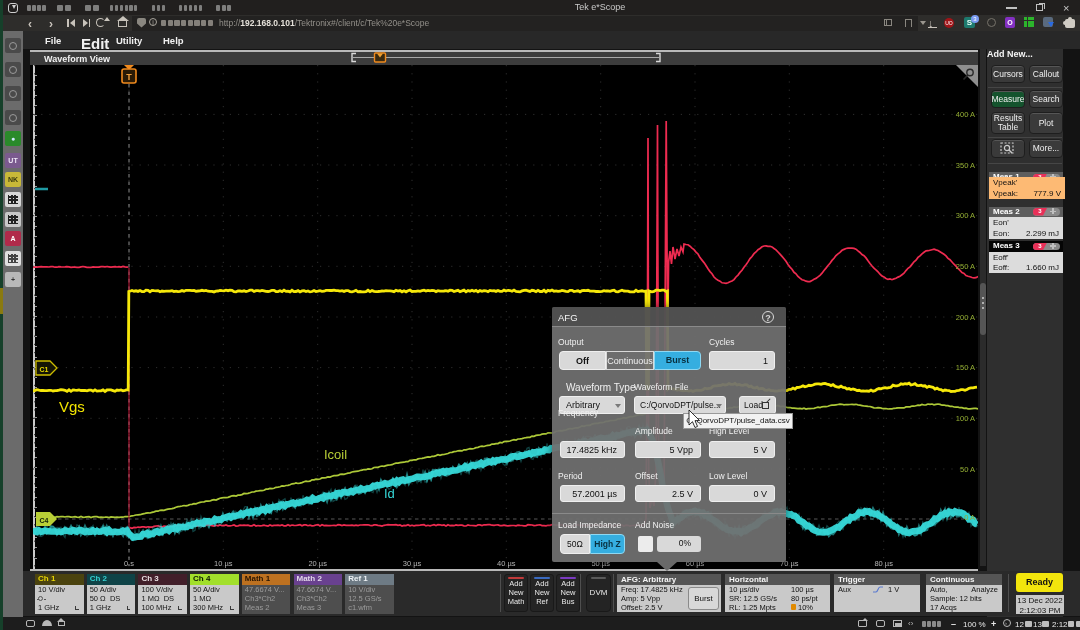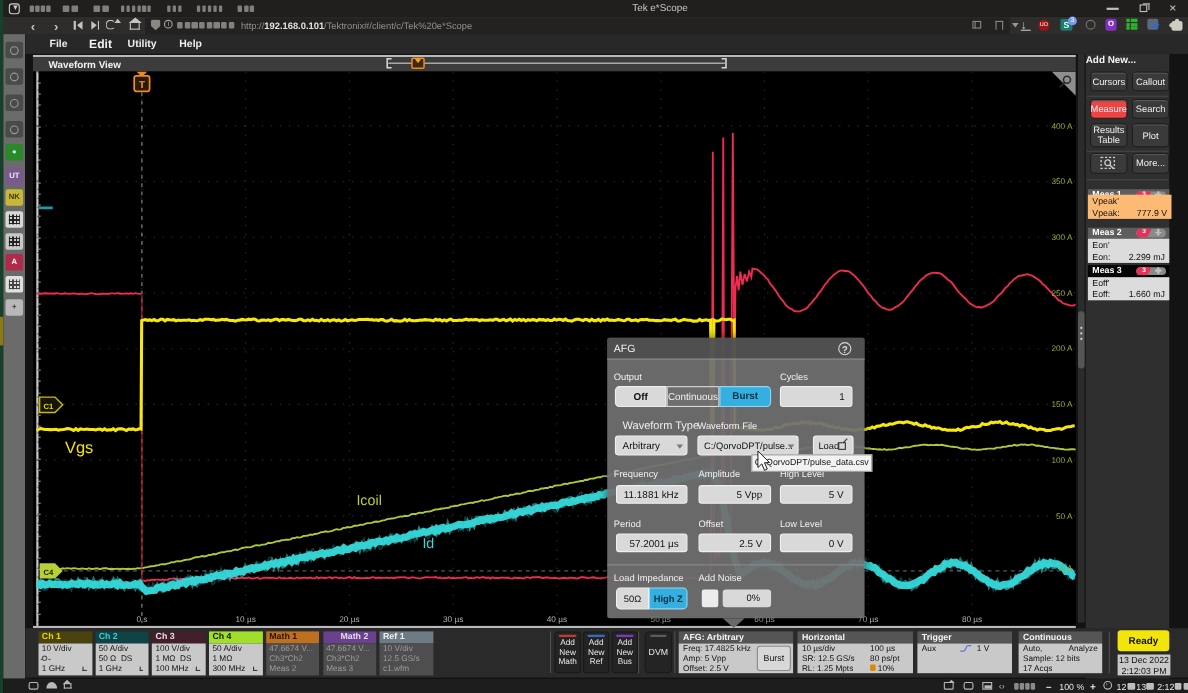--- a/index.html
+++ b/index.html
@@ -103,21 +103,21 @@
 <div class="abs" style="left:8px;top:195px;width:10px;height:9px;background-image:repeating-linear-gradient(0deg,#222 0 1.5px,transparent 1.5px 3.2px),repeating-linear-gradient(90deg,#222 0 1.5px,transparent 1.5px 3.2px)"></div>
 <div class="abs" style="left:5px;top:212px;width:16px;height:15px;background:#c8c8c8;border-radius:2px"></div>
 <div class="abs" style="left:8px;top:215px;width:10px;height:9px;background-image:repeating-linear-gradient(0deg,#222 0 1.5px,transparent 1.5px 3.2px),repeating-linear-gradient(90deg,#222 0 1.5px,transparent 1.5px 3.2px)"></div>
 <div class="abs" style="left:5px;top:231px;width:16px;height:15px;background:#b02a4a;border-radius:2px;color:#fff;font-size:7px;font-weight:bold;text-align:center;line-height:15px">A</div>
 <div class="abs" style="left:5px;top:251px;width:16px;height:15px;background:#e0e0e0;border-radius:2px"></div>
 <div class="abs" style="left:8px;top:254px;width:10px;height:9px;background-image:repeating-linear-gradient(0deg,#444 0 1.5px,transparent 1.5px 3.2px),repeating-linear-gradient(90deg,#444 0 1.5px,transparent 1.5px 3.2px)"></div>
 <div class="abs" style="left:5px;top:272px;width:16px;height:15px;background:#b8b8b8;border-radius:2px;color:#333;font-size:7px;font-weight:bold;text-align:center;line-height:15px">+</div>
 <div class="abs" style="left:23px;top:31px;width:1057px;height:586px;background:#131313"></div>
 <div class="abs" style="left:23px;top:31px;width:1057px;height:18px;background:#282828"></div>
 <div class="abs" style="left:45px;top:35px;color:#f0f0f0;font-size:9.5px;font-weight:bold">File</div>
-<div class="abs" style="left:81px;top:35px;color:#f0f0f0;font-size:11px;font-weight:bold">Edit</div>
+<div class="abs" style="left:81px;top:35px;color:#f0f0f0;font-size:15px;font-weight:bold">Edit</div>
 <div class="abs" style="left:116px;top:35px;color:#f0f0f0;font-size:9.5px;font-weight:bold">Utility</div>
 <div class="abs" style="left:163px;top:35px;color:#f0f0f0;font-size:9.5px;font-weight:bold">Help</div>
 <div class="abs" style="left:30px;top:50px;width:948px;height:1.5px;background:#b9b9b9"></div>
 <div class="abs" style="left:30px;top:51.5px;width:948px;height:13.5px;background:#3c3c3c"></div>
 <div class="abs" style="left:44px;top:54px;color:#f2f2f2;font-size:9px;font-weight:bold">Waveform View</div>
 <svg class="abs" style="left:340px;top:51px" width="330" height="13" xmlns="http://www.w3.org/2000/svg">
     <line x1="13" y1="6.5" x2="319" y2="6.5" stroke="#a8a8a8" stroke-width="1.2"></line>
     <path d="M 16 2.5 h -4 v 8 h 4" fill="none" stroke="#d8d8d8" stroke-width="1.4"></path>
     <path d="M 316 2.5 h 4 v 8 h -4" fill="none" stroke="#d8d8d8" stroke-width="1.4"></path>
     <rect x="34.5" y="2" width="11" height="9" fill="#3a2a10" stroke="#f08a1e" stroke-width="1.4" rx="1"></rect>
@@ -241,21 +241,21 @@
   </div>
 <div class="abs" style="left:980px;top:49px;width:6px;height:517px;background:#2b2b2b"></div>
 <div class="abs" style="left:980px;top:283px;width:6px;height:52px;background:#555;border-radius:3px"></div>
 <div class="abs" style="left:982.2px;top:297px;width:1.8px;height:1.8px;background:#ccc;border-radius:50%"></div>
 <div class="abs" style="left:982.2px;top:302px;width:1.8px;height:1.8px;background:#ccc;border-radius:50%"></div>
 <div class="abs" style="left:982.2px;top:307px;width:1.8px;height:1.8px;background:#ccc;border-radius:50%"></div>
 <div class="abs" style="left:987px;top:49px;width:76px;height:568px;background:#2f2f2f"></div>
 <div class="abs" style="left:987px;top:49px;width:76px;height:12px;color:#f5f5f5;font-size:9px;font-weight:bold;">Add New...</div>
 <div class="abs" style="left:991px;top:65px;width:34px;height:18px;background:#3a3a3a;border:1px solid #1e1e1e;box-shadow:inset 0 1px 0 #565656;border-radius:4px;color:#f0f0f0;font-size:8.5px;display:flex;align-items:center;justify-content:center;text-align:center;line-height:1.05">Cursors</div>
 <div class="abs" style="left:1029px;top:65px;width:34px;height:18px;background:#3a3a3a;border:1px solid #1e1e1e;box-shadow:inset 0 1px 0 #565656;border-radius:4px;color:#f0f0f0;font-size:8.5px;display:flex;align-items:center;justify-content:center;text-align:center;line-height:1.05">Callout</div>
-<div class="abs" style="left:991px;top:90px;width:34px;height:18px;background:#ef4444;border:1px solid #1e1e1e;box-shadow:inset 0 1px 0 #565656;border-radius:4px;color:#f0f0f0;font-size:8.5px;display:flex;align-items:center;justify-content:center;text-align:center;line-height:1.05">Measure</div>
+<div class="abs" style="left:991px;top:90px;width:34px;height:18px;background:#14532d;border:1px solid #1e1e1e;box-shadow:inset 0 1px 0 #565656;border-radius:4px;color:#f0f0f0;font-size:8.5px;display:flex;align-items:center;justify-content:center;text-align:center;line-height:1.05">Measure</div>
 <div class="abs" style="left:1029px;top:90px;width:34px;height:18px;background:#3a3a3a;border:1px solid #1e1e1e;box-shadow:inset 0 1px 0 #565656;border-radius:4px;color:#f0f0f0;font-size:8.5px;display:flex;align-items:center;justify-content:center;text-align:center;line-height:1.05">Search</div>
 <div class="abs" style="left:991px;top:112px;width:34px;height:22px;background:#3a3a3a;border:1px solid #1e1e1e;box-shadow:inset 0 1px 0 #565656;border-radius:4px;color:#f0f0f0;font-size:8.5px;display:flex;align-items:center;justify-content:center;text-align:center;line-height:1.05">Results<br>Table</div>
 <div class="abs" style="left:1029px;top:112px;width:34px;height:22px;background:#3a3a3a;border:1px solid #1e1e1e;box-shadow:inset 0 1px 0 #565656;border-radius:4px;color:#f0f0f0;font-size:8.5px;display:flex;align-items:center;justify-content:center;text-align:right;line-height:1.05">Plot</div>
 <div class="abs" style="left:991px;top:139px;width:34px;height:19px;background:#3a3a3a;border:1px solid #1e1e1e;box-shadow:inset 0 1px 0 #565656;border-radius:4px;color:#f0f0f0;font-size:8.5px;display:flex;align-items:center;justify-content:center;text-align:center;line-height:1.05">
     <svg width="16" height="14" xmlns="http://www.w3.org/2000/svg">
       <rect x="1" y="1" width="12" height="10" fill="none" stroke="#ccc" stroke-width="1.2" stroke-dasharray="2 1.6"></rect>
       <circle cx="7" cy="6" r="2.6" fill="none" stroke="#ccc" stroke-width="1.2"></circle>
       <line x1="9" y1="8" x2="12" y2="11" stroke="#ccc" stroke-width="1.4"></line>
     </svg>
   </div>
@@ -326,21 +326,21 @@
     <div style="padding:0 0 0 3px;height:9.3px;line-height:9.5px;white-space:nowrap;overflow:hidden">50 A/div</div>
     <div style="padding:0 0 0 3px;height:9.3px;line-height:9.5px;white-space:nowrap;overflow:hidden">1 MΩ</div>
     <div style="padding:0 0 0 3px;height:9.3px;line-height:9.5px;white-space:nowrap;overflow:hidden">300 MHz</div>
   </div>
 <div class="abs" style="left:241.8px;top:574px;width:48.5px;height:10.5px;background:#bd7120;color:#2a1500;font-size:8px;font-weight:bold;padding-left:3px;line-height:10px">Math 1</div>
 <div class="abs" style="left:241.8px;top:584.5px;width:48.5px;height:29.5px;background:#4e4e4e;color:#9c9c9c;font-size:7.5px">
     <div style="padding:0 0 0 3px;height:9.3px;line-height:9.5px;white-space:nowrap;overflow:hidden">47.6674 V...</div>
     <div style="padding:0 0 0 3px;height:9.3px;line-height:9.5px;white-space:nowrap;overflow:hidden">Ch3*Ch2</div>
     <div style="padding:0 0 0 3px;height:9.3px;line-height:9.5px;white-space:nowrap;overflow:hidden">Meas 2</div>
   </div>
-<div class="abs" style="left:293.5px;top:574px;width:48.5px;height:10.5px;background:#69418f;color:#e2d8ea;font-size:8px;font-weight:bold;padding-left:16px;line-height:10px">Math 2</div>
+<div class="abs" style="left:293.5px;top:574px;width:48.5px;height:10.5px;background:#69418f;color:#e2d8ea;font-size:8px;font-weight:bold;padding-left:3px;line-height:10px">Math 2</div>
 <div class="abs" style="left:293.5px;top:584.5px;width:48.5px;height:29.5px;background:#4e4e4e;color:#9c9c9c;font-size:7.5px">
     <div style="padding:0 0 0 3px;height:9.3px;line-height:9.5px;white-space:nowrap;overflow:hidden">47.6674 V...</div>
     <div style="padding:0 0 0 3px;height:9.3px;line-height:9.5px;white-space:nowrap;overflow:hidden">Ch3*Ch2</div>
     <div style="padding:0 0 0 3px;height:9.3px;line-height:9.5px;white-space:nowrap;overflow:hidden">Meas 3</div>
   </div>
 <div class="abs" style="left:345.2px;top:574px;width:48.5px;height:10.5px;background:#6e7b85;color:#eef2f5;font-size:8px;font-weight:bold;padding-left:3px;line-height:10px">Ref 1</div>
 <div class="abs" style="left:345.2px;top:584.5px;width:48.5px;height:29.5px;background:#4e4e4e;color:#9c9c9c;font-size:7.5px">
     <div style="padding:0 0 0 3px;height:9.3px;line-height:9.5px;white-space:nowrap;overflow:hidden">10 V/div</div>
     <div style="padding:0 0 0 3px;height:9.3px;line-height:9.5px;white-space:nowrap;overflow:hidden">12.5 GS/s</div>
     <div style="padding:0 0 0 3px;height:9.3px;line-height:9.5px;white-space:nowrap;overflow:hidden">c1.wfm</div>
@@ -445,24 +445,24 @@
 <div class="abs" style="left:709px;top:351px;width:66px;height:19px;background:#d9d9d9;border:1px solid #efefef;border-radius:3px;color:#111;font-size:9px;text-align:right;line-height:18px;padding-right:6px">1</div>
 <div class="abs" style="left:566px;top:382px;color:#f0f0f0;font-size:10px">Waveform Type</div>
 <div class="abs" style="left:634px;top:382px;color:#f0f0f0;font-size:8.5px">Waveform File</div>
 <div class="abs" style="left:559px;top:396px;width:66px;height:18px;background:#d9d9d9;border:1px solid #efefef;border-radius:3px;color:#111;font-size:9px;line-height:17px;padding-left:6px">Arbitrary</div>
 <div class="abs" style="left:615px;top:403.5px;width:0;height:0;border-left:3.5px solid transparent;border-right:3.5px solid transparent;border-top:4.5px solid #7a7a7a"></div>
 <div class="abs" style="left:634px;top:396px;width:92px;height:18px;background:#d9d9d9;border:1px solid #efefef;border-radius:3px;color:#111;font-size:8.5px;line-height:17px;padding-left:5px">C:/QorvoDPT/pulse...</div>
 <div class="abs" style="left:716px;top:403.5px;width:0;height:0;border-left:3.5px solid transparent;border-right:3.5px solid transparent;border-top:4.5px solid #7a7a7a"></div>
 <div class="abs" style="left:739px;top:396px;width:37px;height:18px;background:#d9d9d9;border:1px solid #efefef;border-radius:3px;color:#111;font-size:8.5px;line-height:17px;padding-left:4px">Load</div>
 <div class="abs" style="left:762px;top:401.5px;width:7px;height:7px;border:1.2px solid #333"></div>
 <div class="abs" style="left:766px;top:400px;width:5px;height:1.2px;background:#333;transform:rotate(-45deg)"></div>
-<div class="abs" style="left:558px;top:426px;color:#f0f0f0;font-size:8.5px">Frequency</div>
+<div class="abs" style="left:558px;top:408px;color:#f0f0f0;font-size:8.5px">Frequency</div>
 <div class="abs" style="left:635px;top:426px;color:#f0f0f0;font-size:8.5px">Amplitude</div>
 <div class="abs" style="left:709px;top:426px;color:#f0f0f0;font-size:8.5px">High Level</div>
-<div class="abs" style="left:560px;top:441px;width:65px;height:17px;background:#d9d9d9;border:1px solid #efefef;border-radius:3px;color:#111;font-size:9px;text-align:right;line-height:16px;padding-right:7px">11.1881 kHz</div>
+<div class="abs" style="left:560px;top:441px;width:65px;height:17px;background:#d9d9d9;border:1px solid #efefef;border-radius:3px;color:#111;font-size:9px;text-align:right;line-height:16px;padding-right:7px">17.4825 kHz</div>
 <div class="abs" style="left:635px;top:441px;width:66px;height:17px;background:#d9d9d9;border:1px solid #efefef;border-radius:3px;color:#111;font-size:9px;text-align:right;line-height:16px;padding-right:7px">5 Vpp</div>
 <div class="abs" style="left:709px;top:441px;width:66px;height:17px;background:#d9d9d9;border:1px solid #efefef;border-radius:3px;color:#111;font-size:9px;text-align:right;line-height:16px;padding-right:7px">5 V</div>
 <div class="abs" style="left:558px;top:471px;color:#f0f0f0;font-size:8.5px">Period</div>
 <div class="abs" style="left:635px;top:471px;color:#f0f0f0;font-size:8.5px">Offset</div>
 <div class="abs" style="left:709px;top:471px;color:#f0f0f0;font-size:8.5px">Low Level</div>
 <div class="abs" style="left:560px;top:485px;width:65px;height:17px;background:#d9d9d9;border:1px solid #efefef;border-radius:3px;color:#111;font-size:9px;text-align:right;line-height:16px;padding-right:7px">57.2001 µs</div>
 <div class="abs" style="left:635px;top:485px;width:66px;height:17px;background:#d9d9d9;border:1px solid #efefef;border-radius:3px;color:#111;font-size:9px;text-align:right;line-height:16px;padding-right:7px">2.5 V</div>
 <div class="abs" style="left:709px;top:485px;width:66px;height:17px;background:#d9d9d9;border:1px solid #efefef;border-radius:3px;color:#111;font-size:9px;text-align:right;line-height:16px;padding-right:7px">0 V</div>
 <div class="abs" style="left:552px;top:513px;width:234px;height:1px;background:#8a8a8a"></div>
 <div class="abs" style="left:558px;top:520px;color:#f0f0f0;font-size:8.5px">Load Impedance</div>

